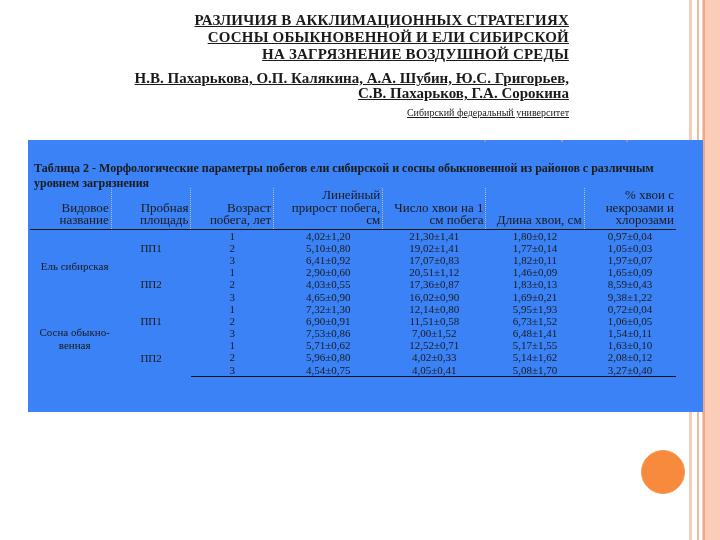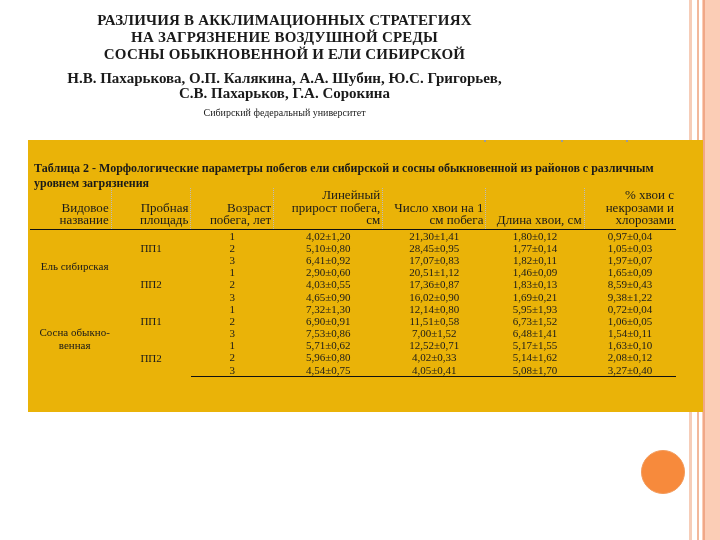--- a/index.html
+++ b/index.html
@@ -9,28 +9,28 @@
     font-family: "Liberation Serif", "DejaVu Serif", serif;
     color: #1a1a1a;
   }
   
   .stripe { position: absolute; top: 0; height: 540px; }
   .stripe-a { left: 689px; width: 3px; background: #f6cdb8; }
   .stripe-b { left: 697px; width: 2px; background: #f2b89c; }
   .band { left: 702px; width: 18px; background: #fbcdb6; }
   .band-line { left: 703px; width: 2px; background: #f0a888; }
 
-  .header { position: absolute; left: 0; top: 12px; width: 569px; text-align: center; }
+  .header { position: absolute; left: 0; top: 12px; width: 569px; text-align: right; text-decoration: underline; }
   .title { font-weight: bold; font-size: 15px; line-height: 17px; letter-spacing: 0.2px; }
   .authors { font-weight: bold; font-size: 15px; line-height: 15px; margin-top: 8px; }
   .affil { font-size: 10px; margin-top: 6px; }
 
   .panel {
     position: absolute; left: 28px; top: 140px; width: 675px; height: 272px;
-    background: #eab308;
+    background: #3b82f6;
   }
   .caption {
     position: absolute; left: 6px; top: 21px; width: 660px;
     font-weight: bold; font-size: 12px; line-height: 15px;
   }
   table.data {
     position: absolute; left: 2px; top: 48px; width: 646px;
     border-collapse: collapse; font-size: 11px; line-height: 12px;
   }
   table.data th {
@@ -56,22 +56,22 @@
 <body>
 
 <div class="stripe stripe-a"></div>
 <div class="stripe stripe-b"></div>
 <div class="stripe band"></div>
 <div class="stripe band-line"></div>
 
 <div class="header">
   <div class="title">
     <div>РАЗЛИЧИЯ В АККЛИМАЦИОННЫХ СТРАТЕГИЯХ</div>
+    <div>СОСНЫ ОБЫКНОВЕННОЙ И ЕЛИ СИБИРСКОЙ</div>
     <div>НА ЗАГРЯЗНЕНИЕ ВОЗДУШНОЙ СРЕДЫ</div>
-    <div>СОСНЫ ОБЫКНОВЕННОЙ И ЕЛИ СИБИРСКОЙ</div>
   </div>
   <div class="authors">
     <div>Н.В. Пахарькова, О.П. Калякина, А.А. Шубин, Ю.С. Григорьев,</div>
     <div>С.В. Пахарьков, Г.А. Сорокина</div>
   </div>
   <div class="affil">Сибирский федеральный университет</div>
 </div>
 
 <div class="panel">
   <div class="dot" style="left:456px;top:0px"></div>
@@ -99,21 +99,21 @@
         <td class="plot" rowspan="3">ПП1</td>
         <td>1</td>
         <td>4,02±1,20</td>
         <td>21,30±1,41</td>
         <td>1,80±0,12</td>
         <td>0,97±0,04</td>
       </tr>
       <tr>
         <td>2</td>
         <td>5,10±0,80</td>
-        <td>28,45±0,95</td>
+        <td>19,02±1,41</td>
         <td>1,77±0,14</td>
         <td>1,05±0,03</td>
       </tr>
       <tr>
         <td>3</td>
         <td>6,41±0,92</td>
         <td>17,07±0,83</td>
         <td>1,82±0,11</td>
         <td>1,97±0,07</td>
       </tr>

